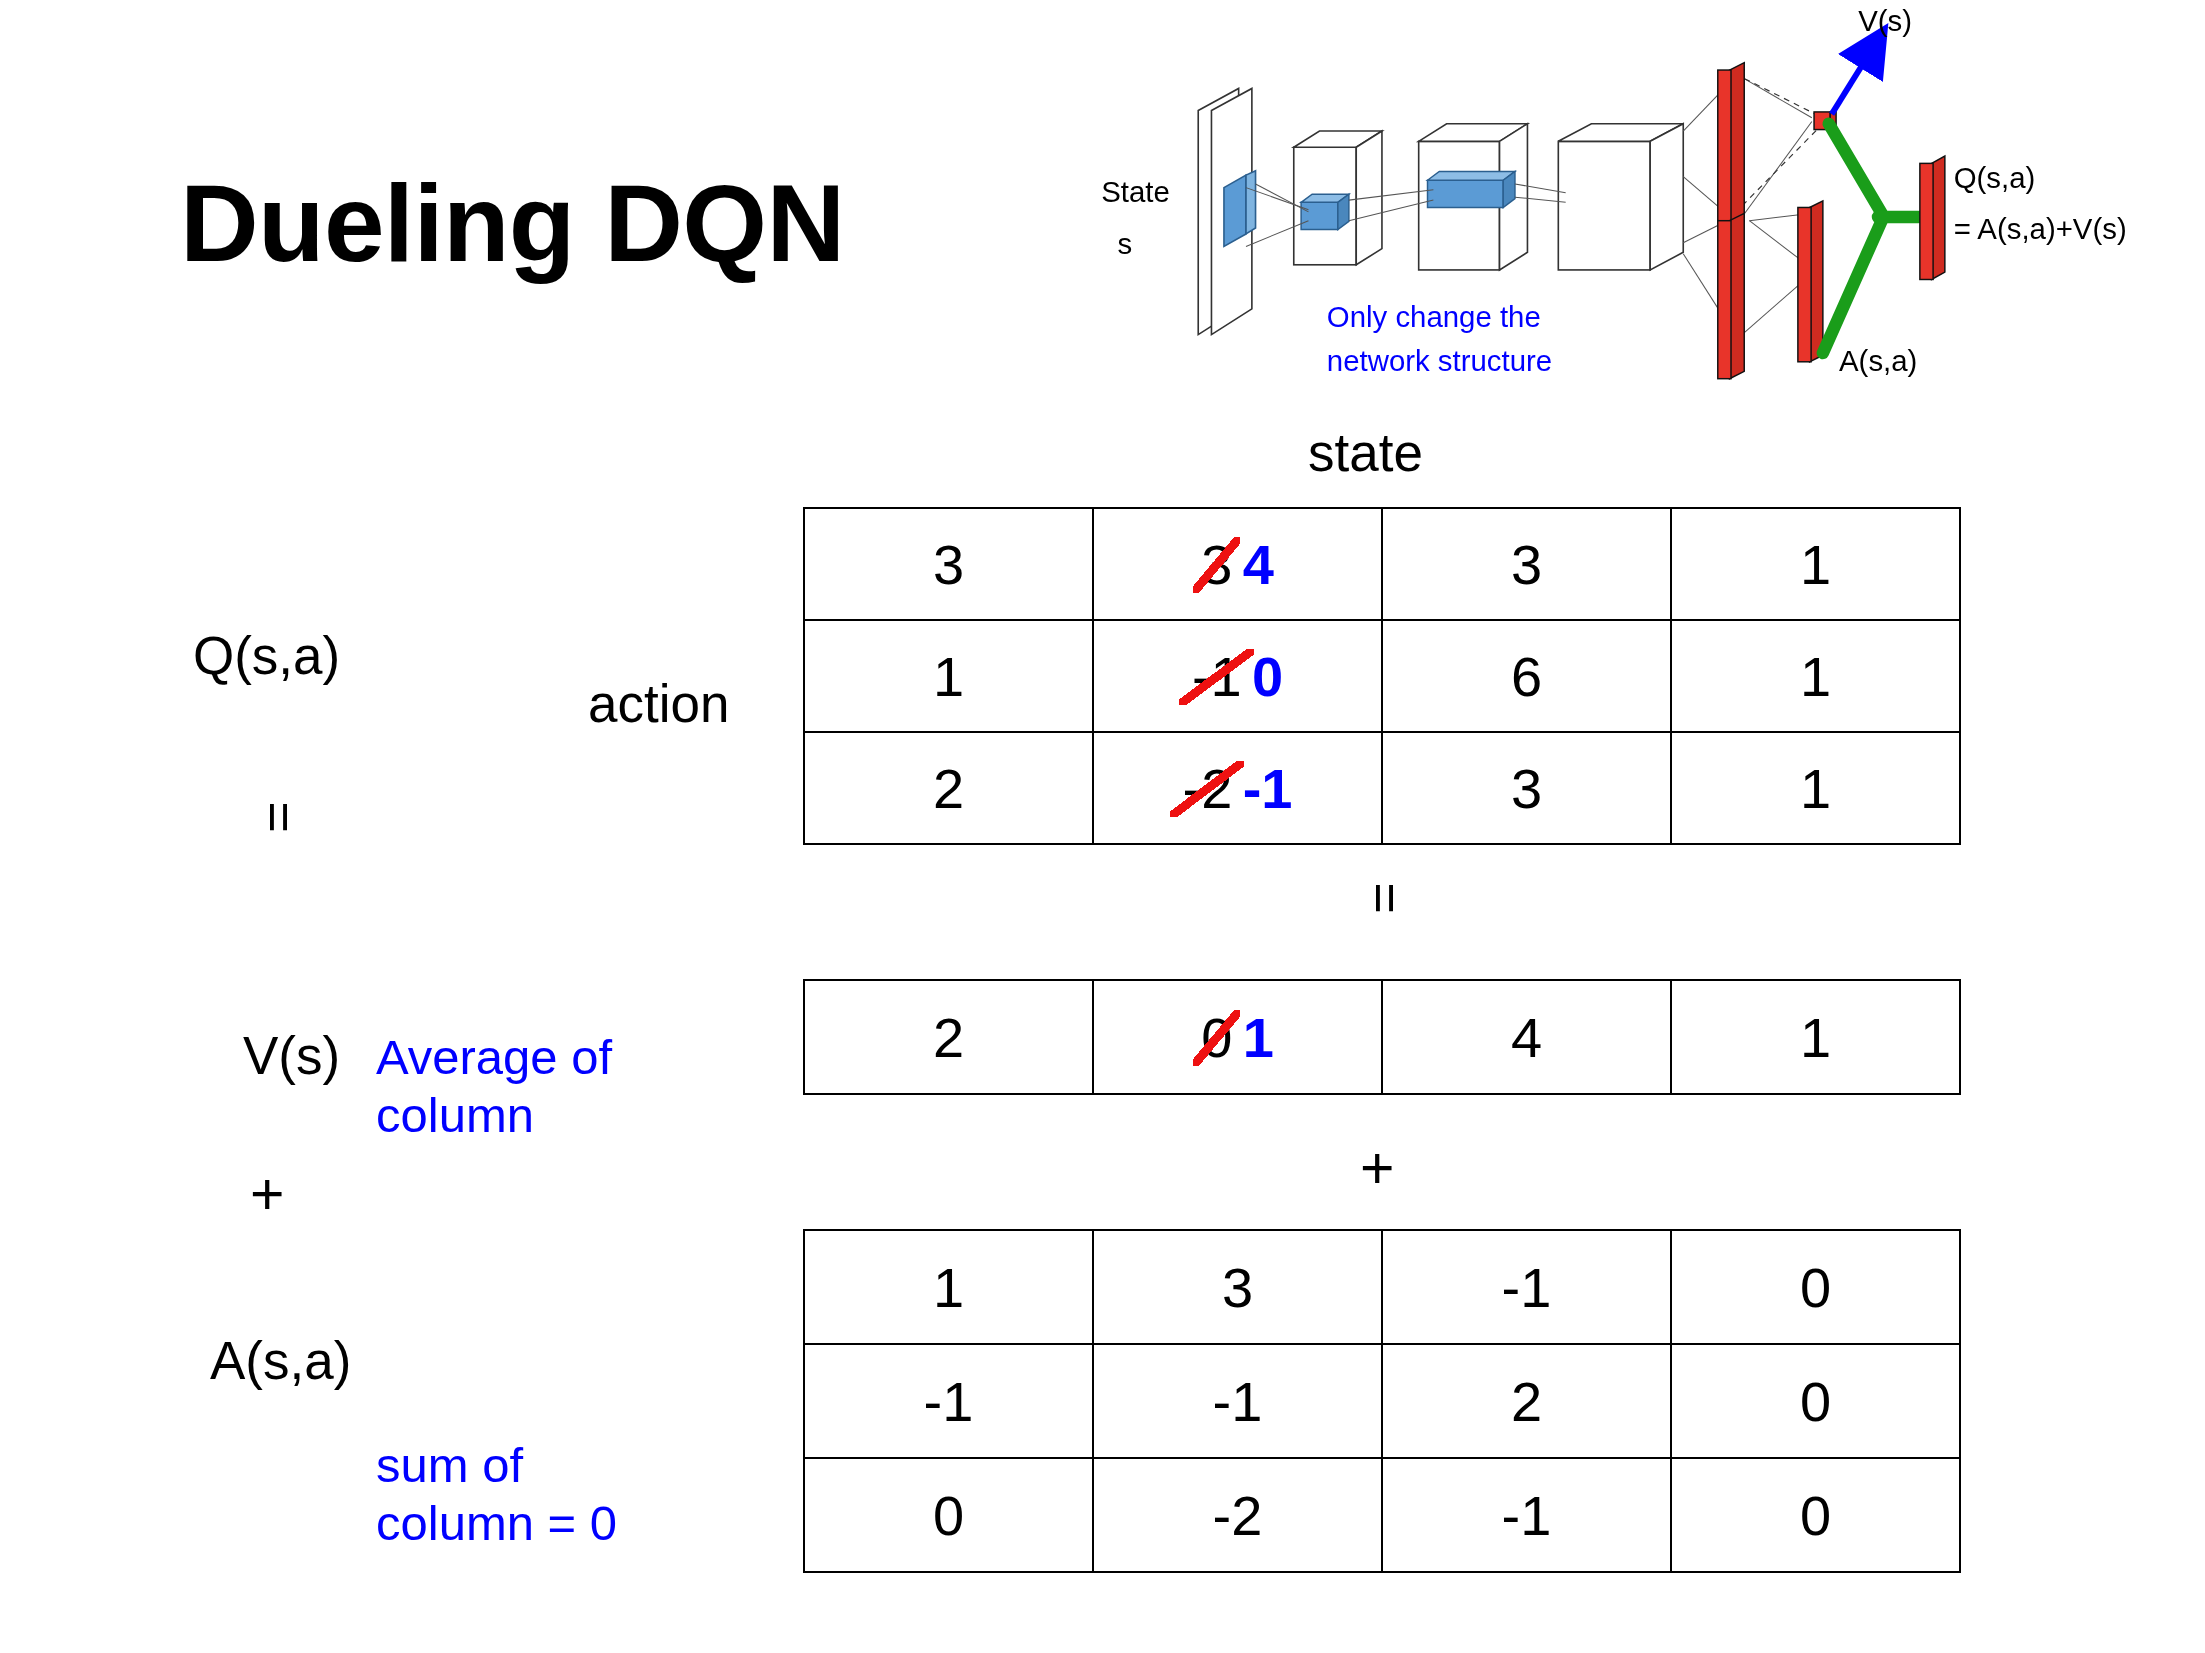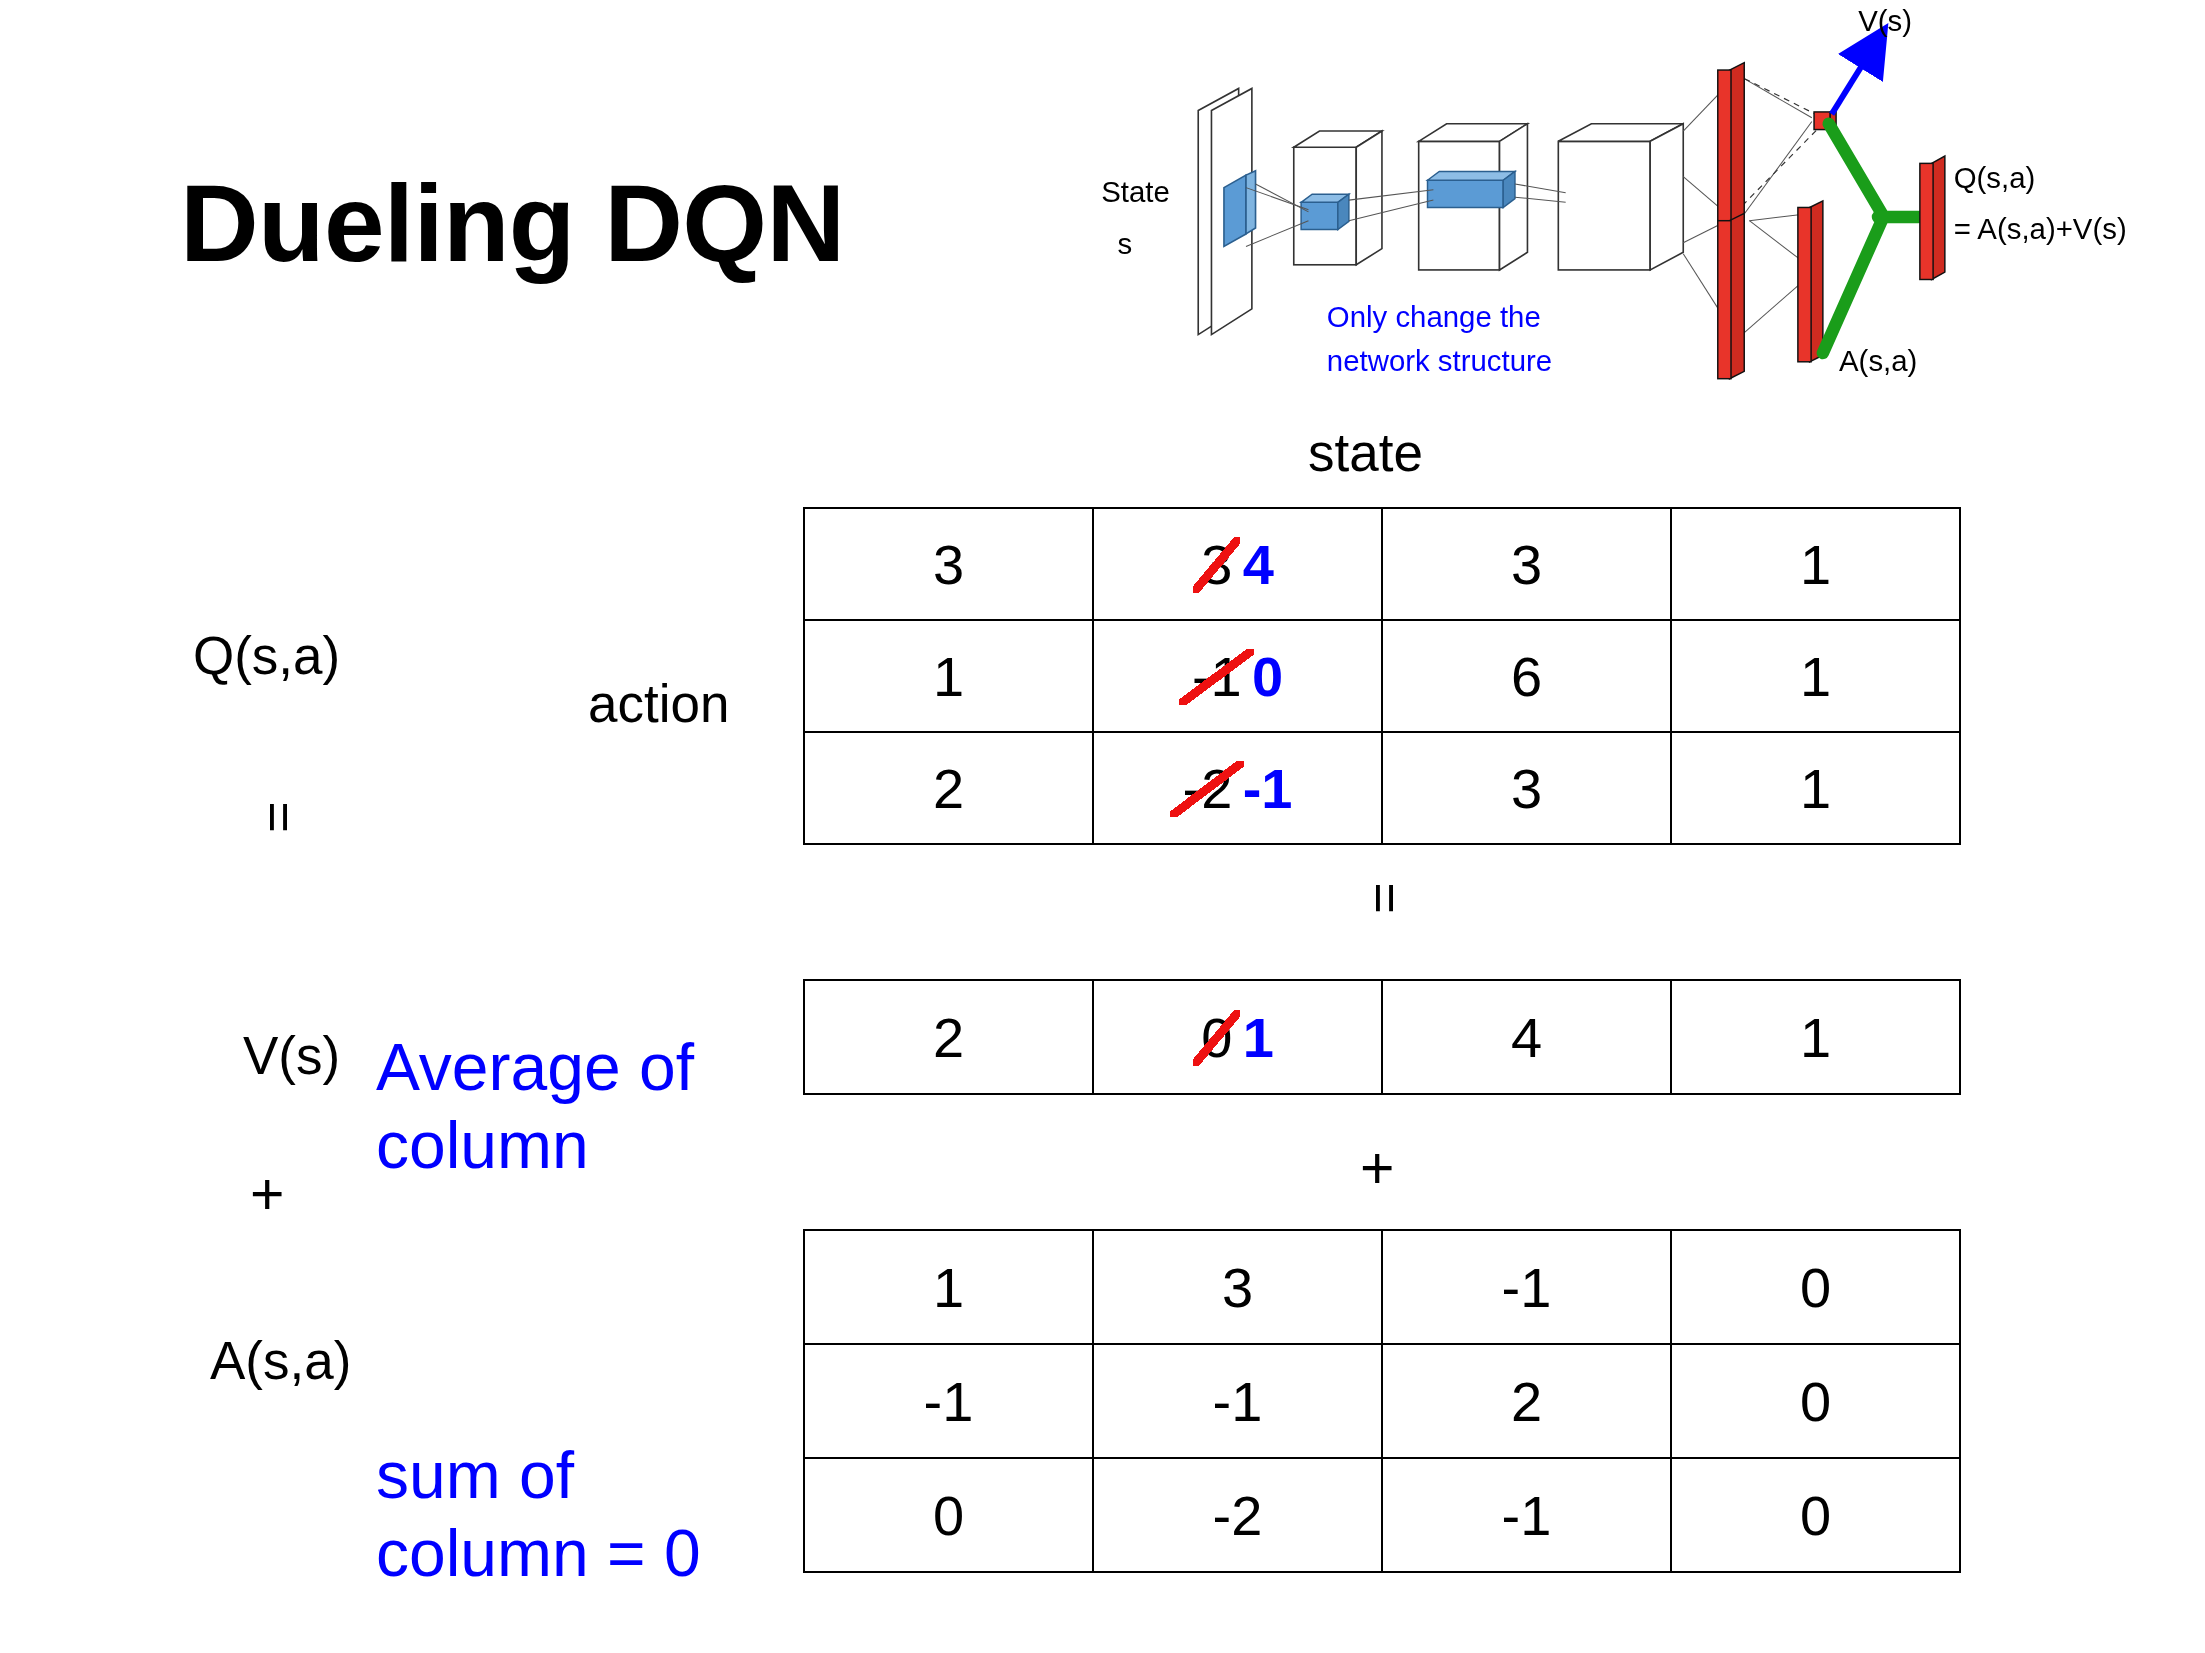--- a/index.html
+++ b/index.html
@@ -24,21 +24,21 @@
   .eqrot{font-size:54px;line-height:1;transform:rotate(90deg);
          transform-origin:center center;color:#000;}
   #eq-left{left:250px;top:790px;width:59px;text-align:center;}
   #eq-mid{left:1356px;top:871px;width:59px;text-align:center;}
 
   .plusmark{font-size:59px;line-height:1;color:#000;}
   #plus-left{left:250px;top:1165px;}
   #plus-mid{left:1360px;top:1139px;}
 
   
-  .blue{color:#0000ff;font-size:66px;line-height:1.18;white-space:pre-line;}
+  .blue{color:#0000ff;font-size:49px;line-height:1.18;white-space:pre-line;}
   #note-avg{left:376px;top:1029px;}
   #note-sum{left:376px;top:1437px;}
 
   
   .tbl{border-collapse:collapse;position:absolute;table-layout:fixed;}
   .tbl td{border:2.2px solid #000;text-align:center;vertical-align:middle;
           font-size:56px;padding:0;position:relative;}
   #tbl-q{left:803px;top:507px;width:1147px;}
   #tbl-q td{height:110px;width:287px;}
   #tbl-v{left:803px;top:979px;width:1147px;}

